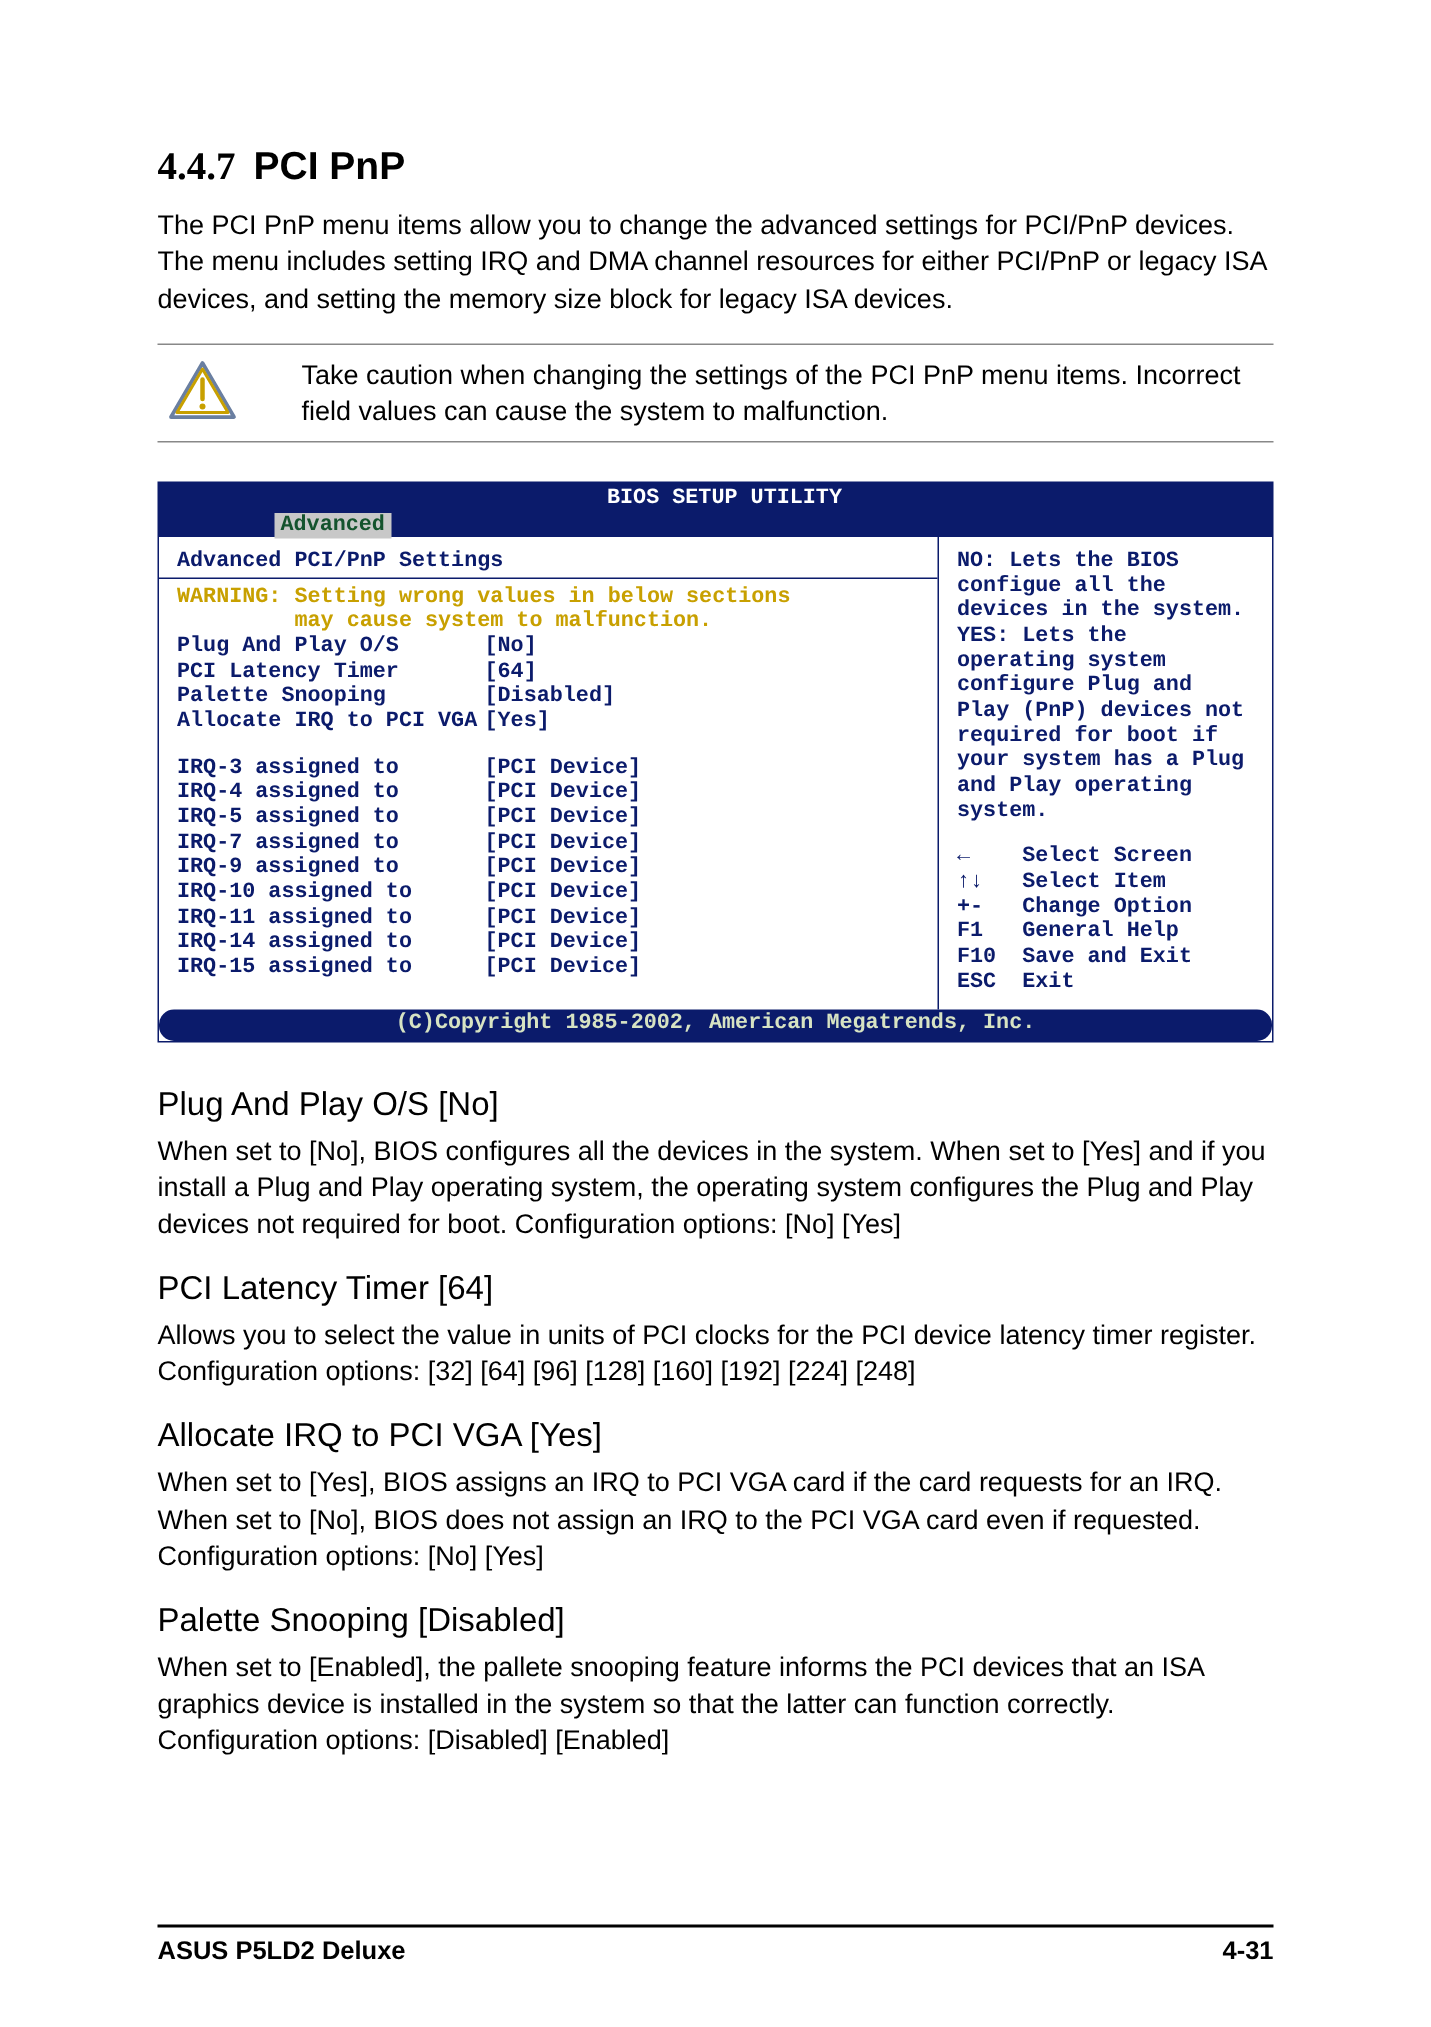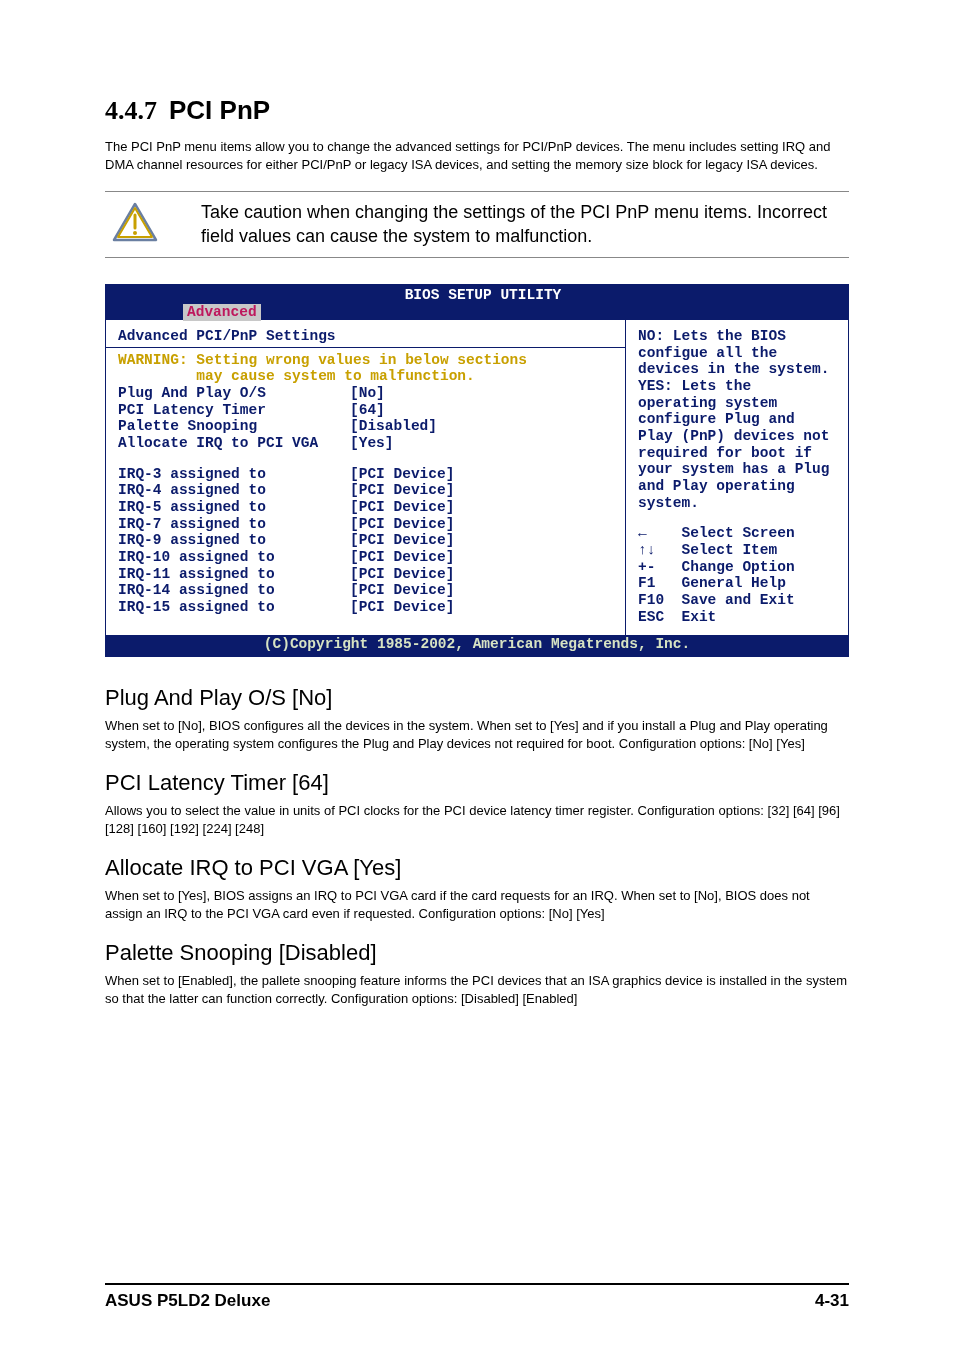--- a/index.html
+++ b/index.html
@@ -7,21 +7,21 @@
       width: 954px;
       height: 1351px;
       background: #fff;
       font-family: Arial, Helvetica, sans-serif;
       color: #000;
       padding: 95px 105px 40px 105px;
       position: relative;
     }
     .section-num { font-size: 26px; font-weight: bold; margin-bottom: 12px; }
     .section-num .num { margin-right: 12px; font-family: Liberation Serif, serif; }
-    .body-text { font-size: 13px; line-height: 1.35; margin-bottom: 18px; }
+    .body-text { font-size: 18px; line-height: 1.35; margin-bottom: 18px; }
     .callout {
       display: flex;
       align-items: flex-start;
       gap: 36px;
       border-top: 1px solid #888;
       border-bottom: 1px solid #888;
       padding: 8px 0;
       margin-bottom: 26px;
       margin-left: 0;
     }
@@ -46,46 +46,47 @@
       position: relative;
     }
     .bios-tabs {
       display: flex;
       padding-left: 65px;
       position: relative;
       top: 1px;
     }
     .bios-tab-active {
       background: #c8c8c8;
-      color: #be185d;
+      color: #14532d;
       padding: 0 4px;
     }
     .bios-body { display: flex; }
     .bios-left {
       flex: 1;
       padding: 8px 12px 10px 12px;
       border-right: 1.5px solid #0b1b6b;
     }
     .bios-right {
       width: 222px;
       padding: 8px 10px 10px 12px;
     }
     .bios-title-row { margin-bottom: 2px; }
     .bios-hr { border: 0; border-top: 1.5px solid #0b1b6b; margin: 2px -12px 4px -12px; }
     .bios-warn { color: #c8a000; }
-    .bios-row { display: flex; gap: 27px; }
+    .bios-row { display: flex; }
     .bios-label { flex: 0 0 205px; white-space: pre; }
     .bios-val { flex: 1; white-space: pre; }
     .bios-gap { height: 14px; }
     .bios-nav-row { white-space: pre; }
     .bios-footer {
       background: #0b1b6b;
       color: #d7e3c3;
       text-align: center;
       padding: 1px 0 3px 0;
+      border-radius: 10px;
     }
 
     .subhead { font-size: 22px; font-weight: normal; margin: 10px 0 6px 0; }
     .footer {
       position: absolute;
       left: 105px; right: 105px; bottom: 40px;
       border-top: 2px solid #000;
       padding-top: 6px;
       display: flex;
       justify-content: space-between;

